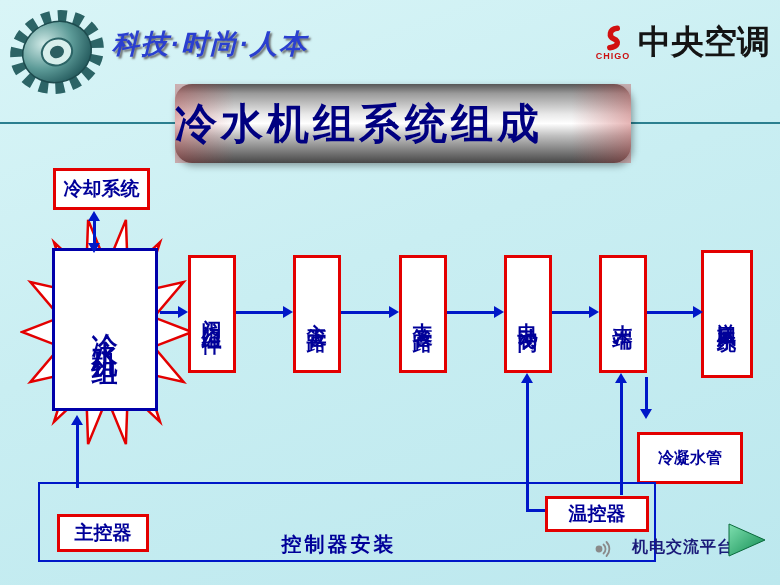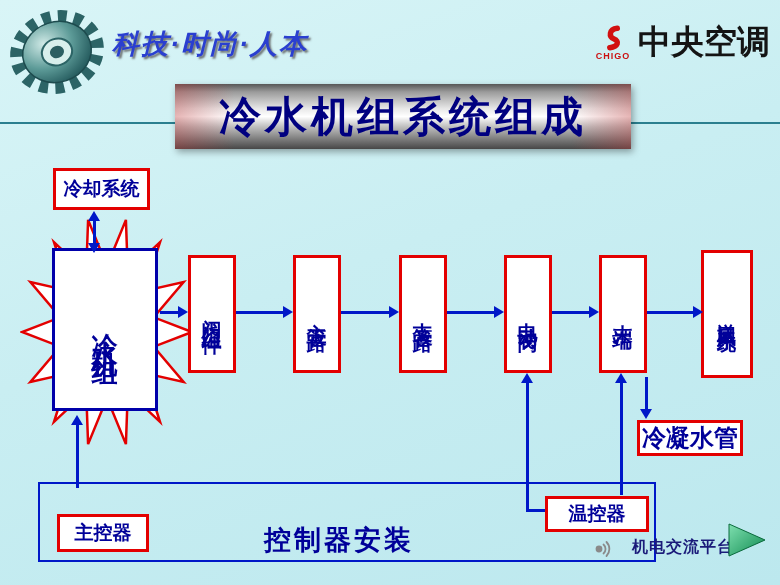--- a/index.html
+++ b/index.html
@@ -6,24 +6,25 @@
   .slide{
     position:relative;width:780px;height:585px;overflow:hidden;
     background:linear-gradient(160deg,#d9f5f7 0%,#c9eef2 45%,#bce8ee 100%);
     font-family:"Liberation Sans","DejaVu Sans",sans-serif;
   }
   
   .divider{position:absolute;left:0;top:122px;width:780px;height:2px;background:#2b7f8f;}
 
   
   .titlebar{
-    position:absolute;left:175px;top:84px;width:456px;height:65px;
+    position:absolute;left:175px;top:84px;width:456px;height:79px;
     background:linear-gradient(180deg,#565656 0%,#9a9a9a 12%,#e8e8e8 38%,#ffffff 50%,#c2c2c2 65%,#6a6a6a 90%,#474747 100%);
-    display:flex;align-items:center;justify-content:center;
+    display:flex;align-items:center;
     box-shadow:2px 3px 7px rgba(0,0,0,.35);
+    border-radius:17px;
   }
   .titlebar::before{
     content:'';position:absolute;inset:0;
     background:linear-gradient(90deg,rgba(190,60,60,.38) 0%,rgba(190,60,60,0) 13%,rgba(190,60,60,0) 87%,rgba(190,60,60,.38) 100%);
   }
   .title-text{position:relative;font-size:42px;font-weight:bold;color:#000080;letter-spacing:4px;white-space:nowrap;}
 
   .slogan{
     position:absolute;left:112px;top:26px;font-size:27px;font-weight:bold;font-style:italic;
     color:#2a3fd0;text-shadow:2px 2px 2px rgba(90,90,90,.85);letter-spacing:2px;white-space:nowrap;
@@ -54,21 +55,21 @@
     border-left:10px solid #0018c8;border-top:6.5px solid transparent;border-bottom:6.5px solid transparent;}
   .va{position:absolute;width:3px;background:#0018c8;}
   .va.up::before{content:"";position:absolute;top:-9px;left:-5px;width:0;height:0;
     border-bottom:10px solid #0018c8;border-left:6.5px solid transparent;border-right:6.5px solid transparent;}
   .va.down::after{content:"";position:absolute;bottom:-9px;left:-5px;width:0;height:0;
     border-top:10px solid #0018c8;border-left:6.5px solid transparent;border-right:6.5px solid transparent;}
   .hline{position:absolute;height:3px;background:#0018c8;}
 
   
   .container-box{position:absolute;left:38px;top:482px;width:618px;height:80px;border:2px solid #0018c8;box-sizing:border-box;}
-  .container-label{position:absolute;left:0;right:16px;bottom:2px;text-align:center;font-size:27px;font-weight:bold;color:#000099;letter-spacing:3px;}
+  .container-label{position:absolute;left:0;right:16px;bottom:2px;text-align:center;font-size:20px;font-weight:bold;color:#000099;letter-spacing:3px;}
 
   .star-svg{position:absolute;left:20px;top:215px;}
   .gear{position:absolute;left:6px;top:6px;}
 
   .watermark{position:absolute;left:592px;top:537px;display:flex;align-items:center;gap:20px;}
   .watermark-text{font-size:16px;font-weight:bold;color:#1b1b7a;letter-spacing:1px;}
 
   .next-btn{position:absolute;left:726px;top:521px;cursor:pointer;}
 </style>
 </head>
@@ -134,21 +135,21 @@
   <div class="redbox" style="left:504px;top:255px;width:48px;height:118px;font-size:20px;">
     <span class="vtext">电动阀</span>
   </div>
   <div class="redbox" style="left:599px;top:255px;width:48px;height:118px;font-size:20px;">
     <span class="vtext">末端</span>
   </div>
   <div class="redbox" style="left:701px;top:250px;width:52px;height:128px;font-size:19px;">
     <span class="vtext" style="letter-spacing:2px;">送回风系统</span>
   </div>
 
-  <div class="redbox" style="left:637px;top:420px;width:106px;height:36px;font-size:24px;">
+  <div class="redbox" style="left:637px;top:432px;width:106px;height:52px;font-size:16px;">
     <span>冷凝水管</span>
   </div>
 
   <div class="ha" style="left:160px;width:18px;"></div>
   <div class="ha" style="left:236px;width:47px;"></div>
   <div class="ha" style="left:341px;width:48px;"></div>
   <div class="ha" style="left:447px;width:47px;"></div>
   <div class="ha" style="left:552px;width:37px;"></div>
   <div class="ha" style="left:647px;width:46px;"></div>
 

